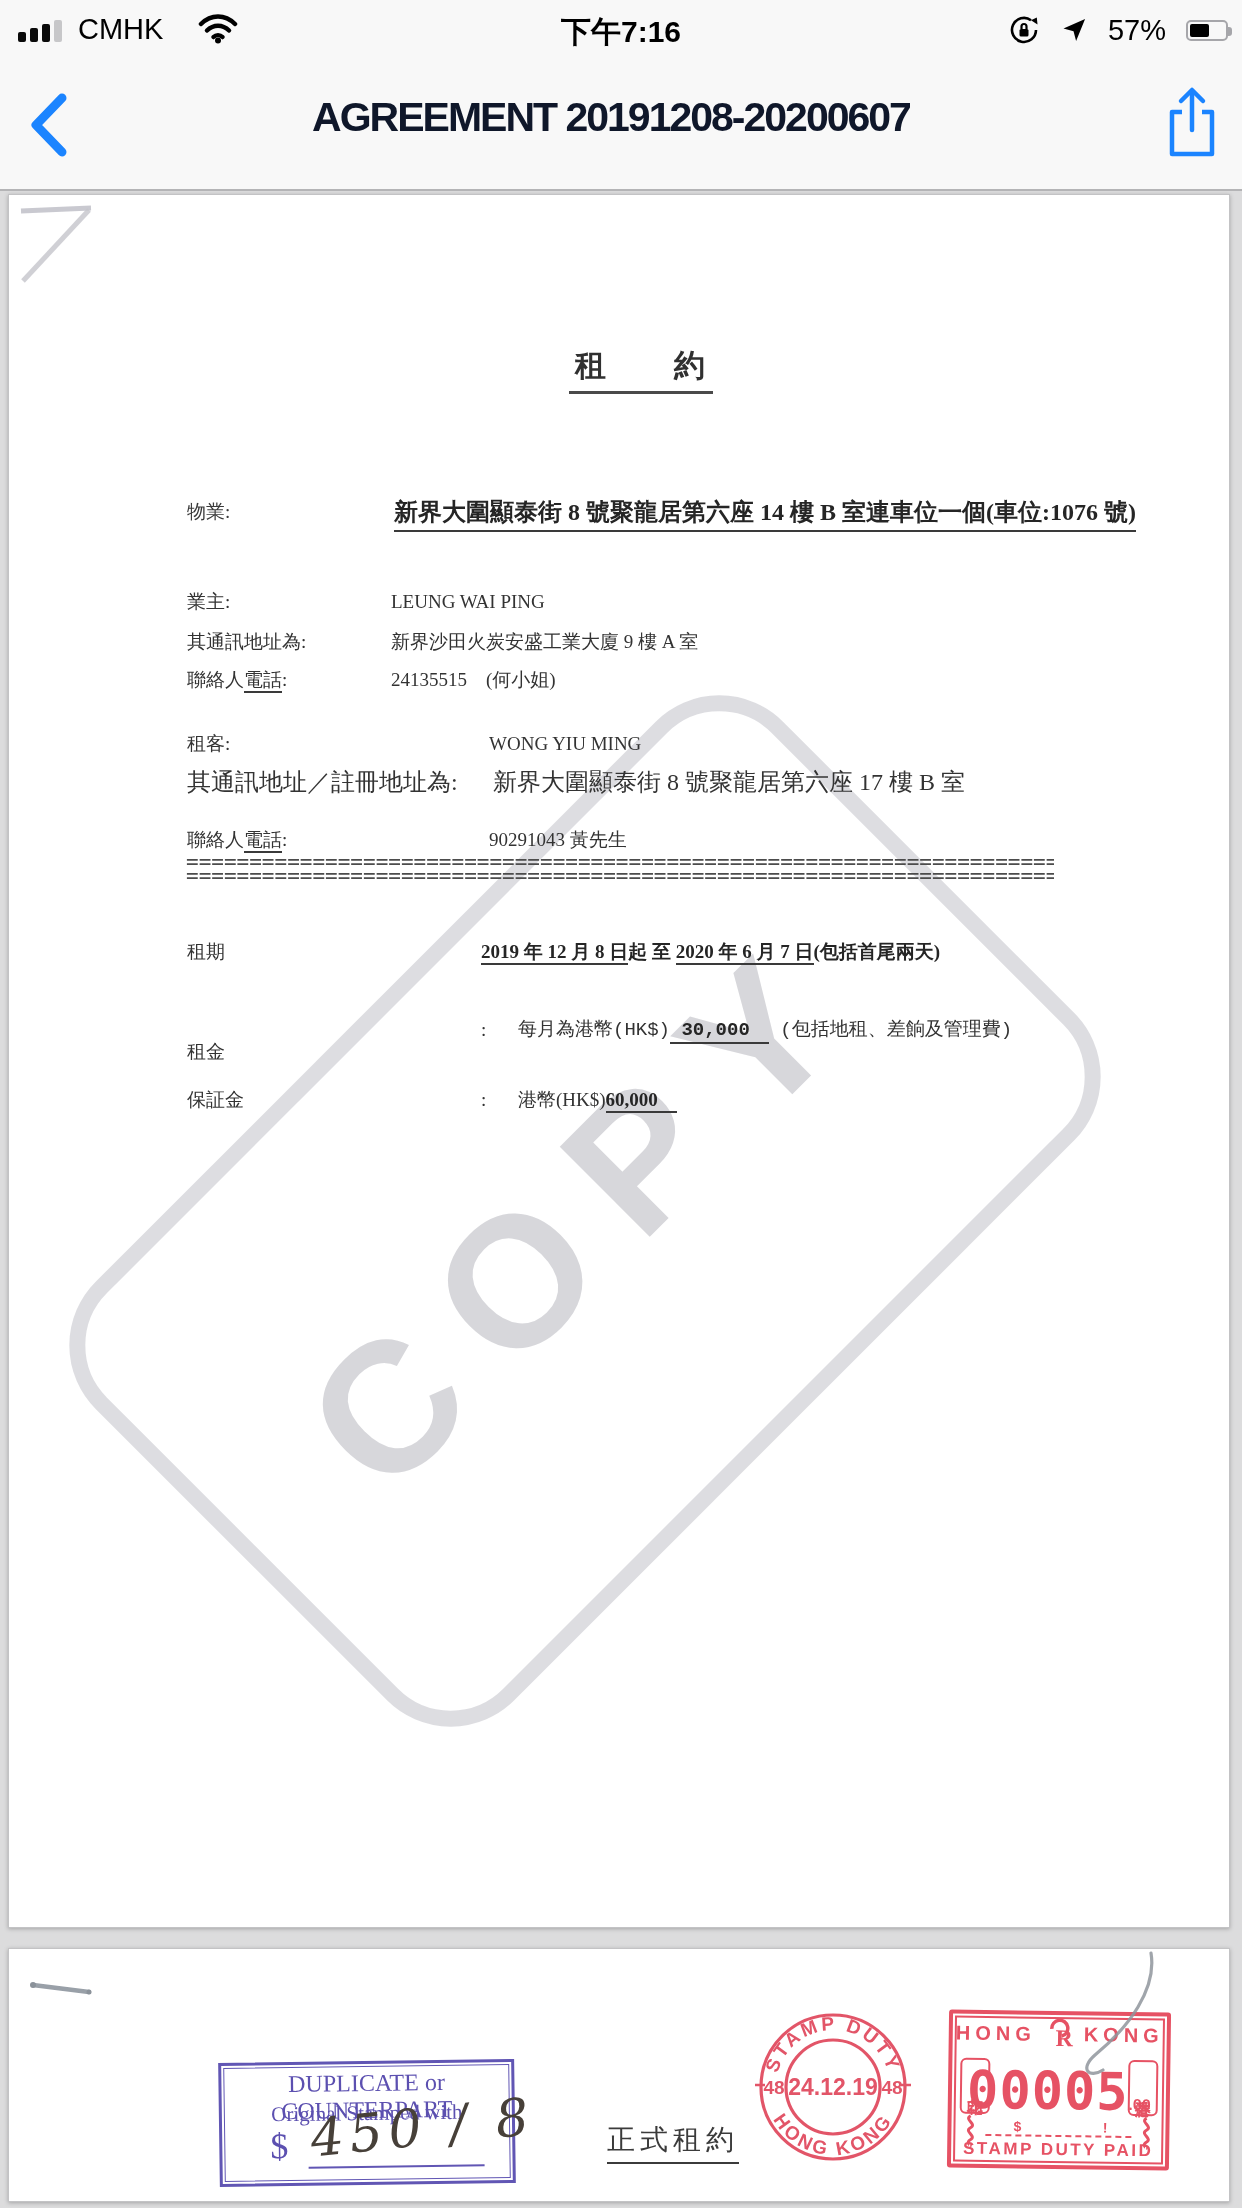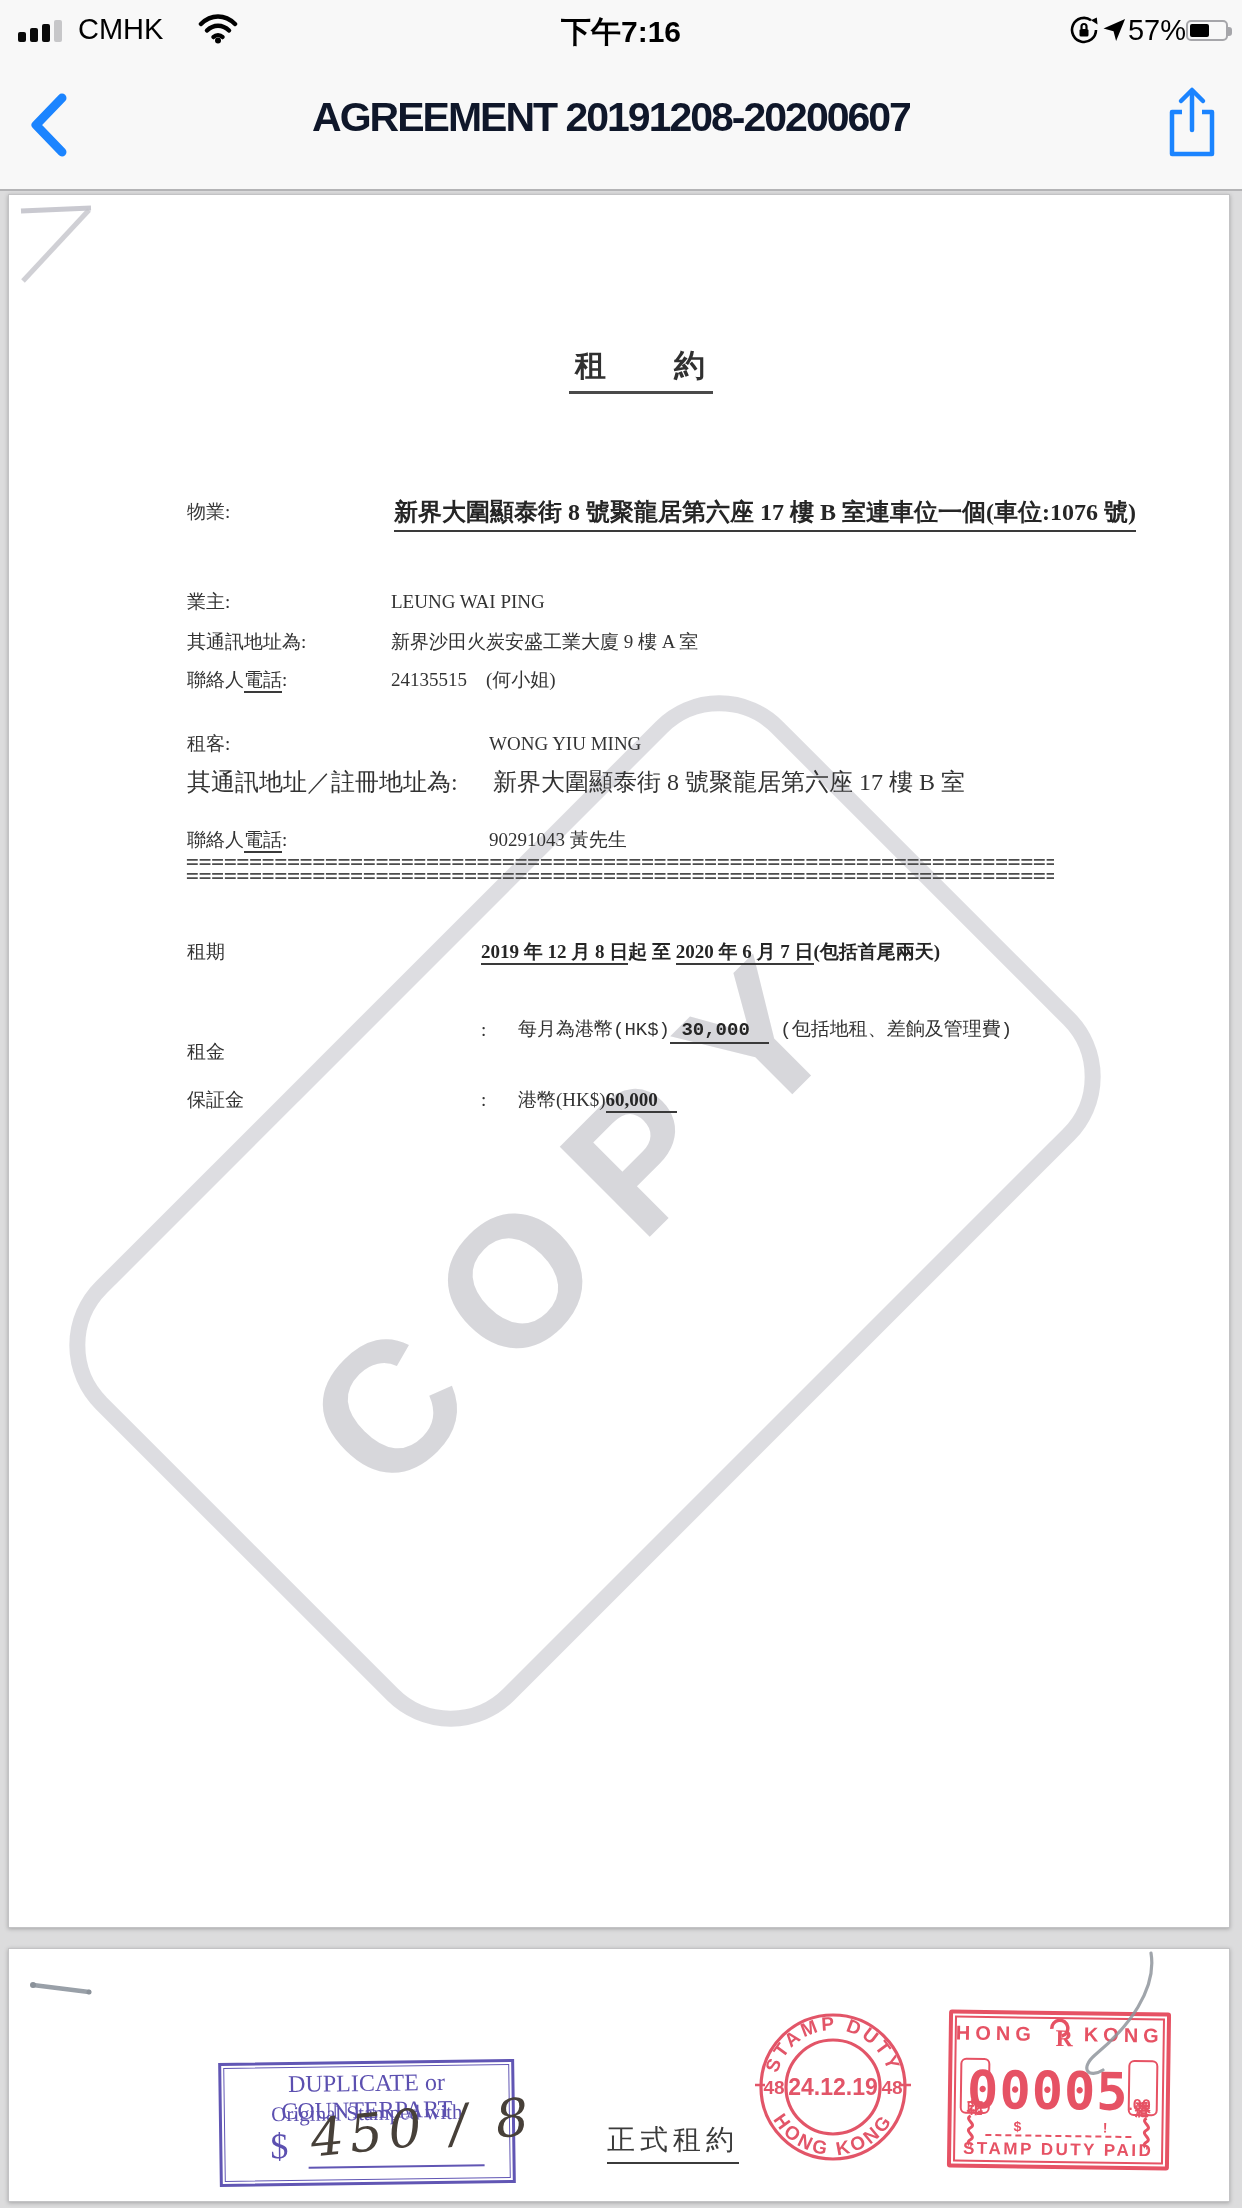--- a/index.html
+++ b/index.html
@@ -12,21 +12,21 @@
   .abs{position:absolute;}
   
   .statusbar{position:absolute;left:0;top:0;width:1242px;height:60px;background:#f8f8f8;z-index:30;}
   .sig{position:absolute;left:18px;bottom:18px;display:flex;align-items:flex-end;gap:4px;}
   .sig i{display:block;width:8px;border-radius:2px;background:#0a0a0a;}
   .sig i.b1{height:10px}.sig i.b2{height:14px}.sig i.b3{height:18px}
   .sig i.b4{height:22px;background:#c7c7c9;}
   .carrier{position:absolute;left:78px;top:13px;font-size:29px;color:#000;}
   .wifi{position:absolute;left:198px;top:14px;}
   .sbtime{position:absolute;left:0;right:0;top:12px;text-align:center;font-size:30px;font-weight:600;color:#000;}
-  .sbright{position:absolute;right:14px;top:0;height:60px;display:flex;align-items:center;gap:0;}
+  .sbright{position:absolute;right:14px;top:0;height:60px;display:flex;align-items:center;gap:20px;}
   .pct{font-size:29px;color:#000;}
   .bat{position:relative;width:42px;height:21px;border:2px solid #a6a6aa;border-radius:5px;padding:2px;box-sizing:border-box;}
   .bat .fill{height:100%;background:#000;border-radius:2px;width:57%;}
   .bat .nub{position:absolute;right:-6px;top:5px;width:4px;height:9px;background:#a6a6aa;border-radius:0 3px 3px 0;}
   
   .navbar{position:absolute;left:0;top:60px;width:1242px;height:131px;background:#f8f8f8;border-bottom:2px solid #b4b4b6;box-sizing:border-box;z-index:29;}
   .backbtn{position:absolute;left:26px;top:32px;width:44px;height:66px;cursor:pointer;}
   .navtitle{position:absolute;left:90px;right:110px;top:34px;text-align:center;font-size:41px;font-weight:700;letter-spacing:-2px;color:#0f172a;white-space:nowrap;overflow:hidden;}
   .sharebtn{position:absolute;right:22px;top:24px;width:56px;height:76px;cursor:pointer;}
   
@@ -131,21 +131,21 @@
 
     <div class="wm">
         <span>COPY</span>
       </div>
 
     <div class="doctitle">租　　約</div>
 
     <div class="row" style="left:178px;top:300px;">
       <span class="lbl">物業:</span>
     </div>
-    <div class="row bold u" style="left:385px;top:300px;font-size:24px;">新界大圍顯泰街 8 號聚龍居第六座 17 樓 B 室連車位一個(車位:1076 號)</div>
+    <div class="row bold u" style="left:385px;top:300px;font-size:24px;">新界大圍顯泰街 8 號聚龍居第六座 14 樓 B 室連車位一個(車位:1076 號)</div>
 
     <div class="row" style="left:178px;top:390px;">業主:</div>
     <div class="row" style="left:382px;top:390px;">LEUNG WAI PING</div>
 
     <div class="row" style="left:178px;top:430px;">其通訊地址為:</div>
     <div class="row" style="left:382px;top:430px;">新界沙田火炭安盛工業大廈 9 樓 A 室</div>
 
     <div class="row" style="left:178px;top:468px;">
       <span>聯絡人</span><span class="u">電話</span><span>:</span>
     </div>

